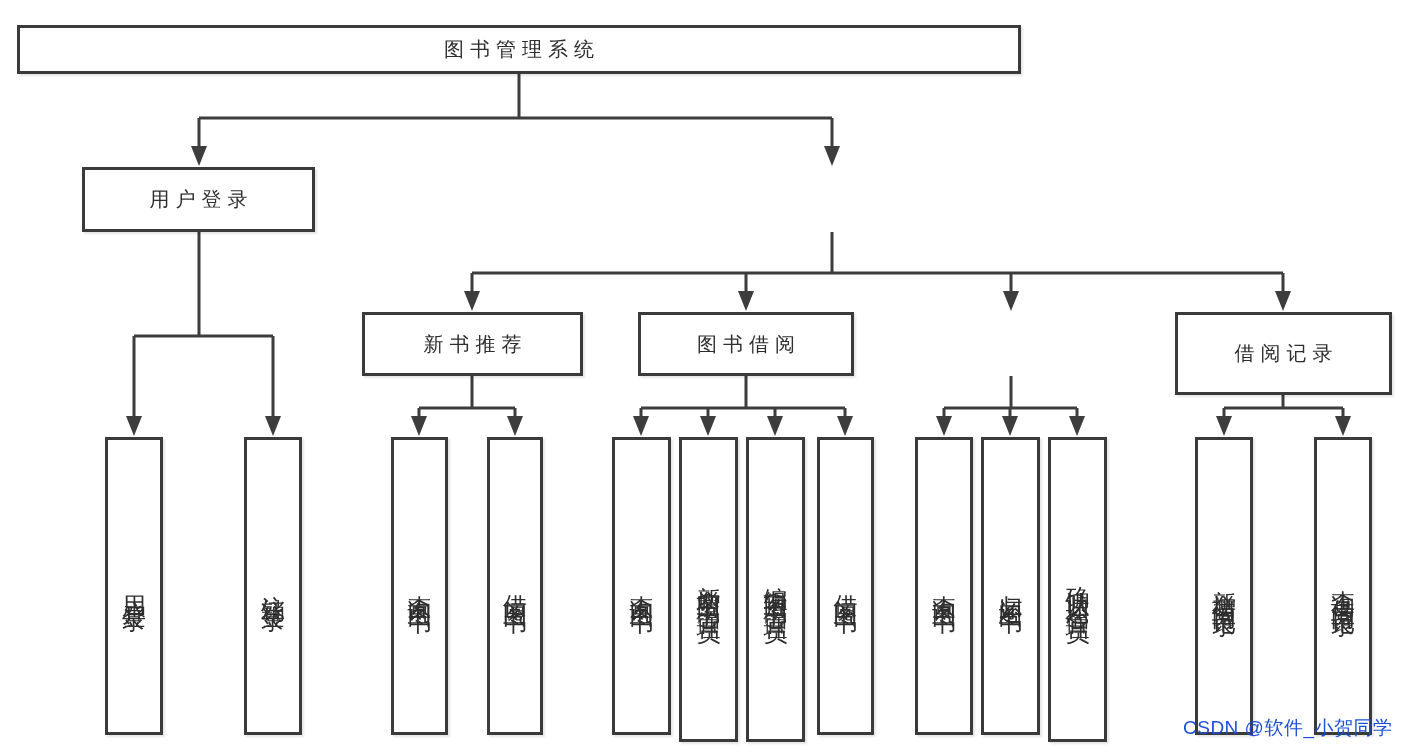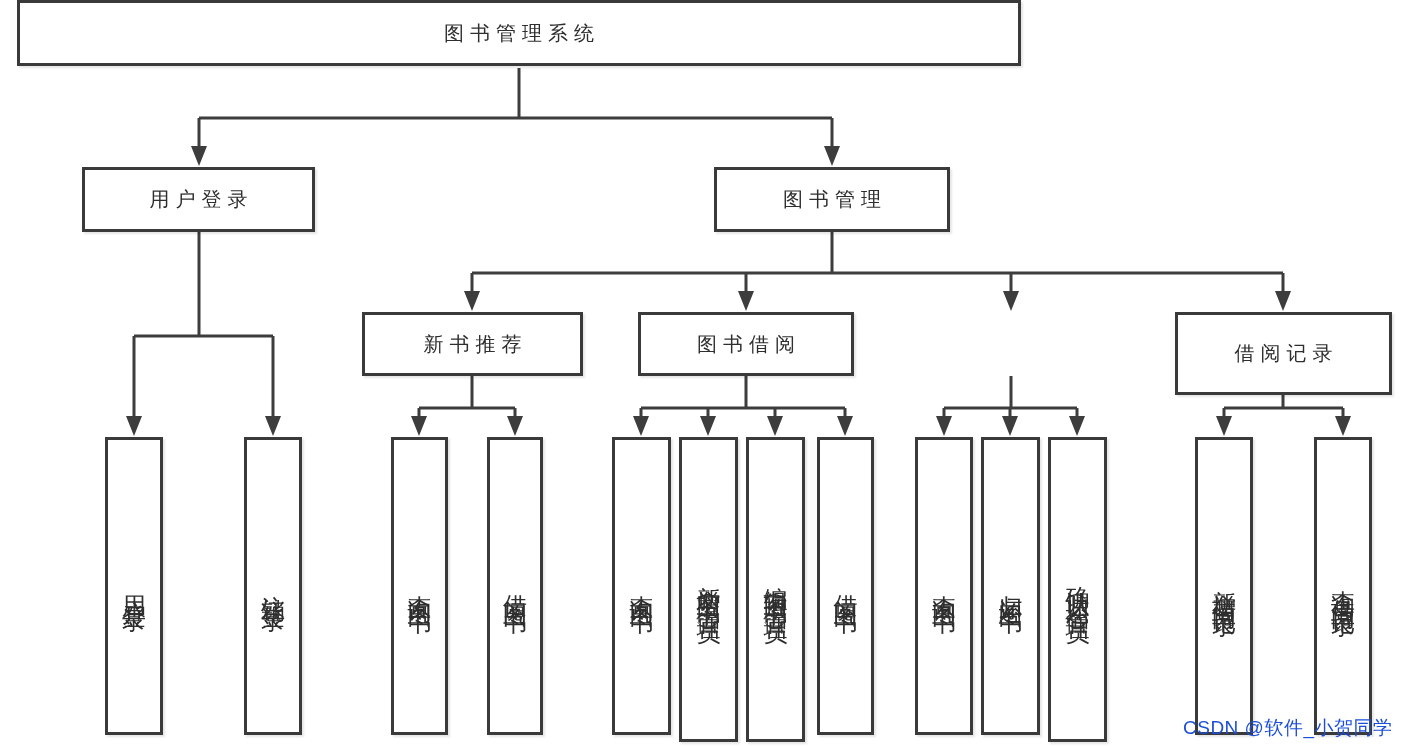--- a/index.html
+++ b/index.html
@@ -82,29 +82,26 @@
          M1003 291 L1019 291 L1011 311 Z  M1275 291 L1291 291 L1283 311 Z
          M126 416 L142 416 L134 436 Z  M265 416 L281 416 L273 436 Z
          M411 416 L427 416 L419 436 Z  M507 416 L523 416 L515 436 Z
          M633 416 L649 416 L641 436 Z  M700 416 L716 416 L708 436 Z
          M767 416 L783 416 L775 436 Z  M837 416 L853 416 L845 436 Z
          M936 416 L952 416 L944 436 Z  M1002 416 L1018 416 L1010 436 Z
          M1069 416 L1085 416 L1077 436 Z  M1216 416 L1232 416 L1224 436 Z
          M1335 416 L1351 416 L1343 436 Z" fill="#3d3d3d" stroke="none"></path>
   </svg>
 
-  <div class="node" style="left:17px; top:0; width:1004px; height:66px;">
+  <div class="node" style="left:17px; top:25px; width:1004px; height:49px;">
     <span class="hlabel">图书管理系统</span>
   </div>
 
   <div class="node" style="left:82px; top:167px; width:233px; height:65px;">
     <span class="hlabel">用户登录</span>
-  </div>
-  <div class="node" style="left:714px; top:167px; width:236px; height:65px;">
-    <span class="hlabel">图书管理</span>
   </div>
 
   <div class="node" style="left:362px; top:312px; width:221px; height:64px;">
     <span class="hlabel">新书推荐</span>
   </div>
   <div class="node" style="left:638px; top:312px; width:216px; height:64px;">
     <span class="hlabel">图书借阅</span>
   </div>
   <div class="node" style="left:1175px; top:312px; width:217px; height:83px;">
     <span class="hlabel">借阅记录</span>

